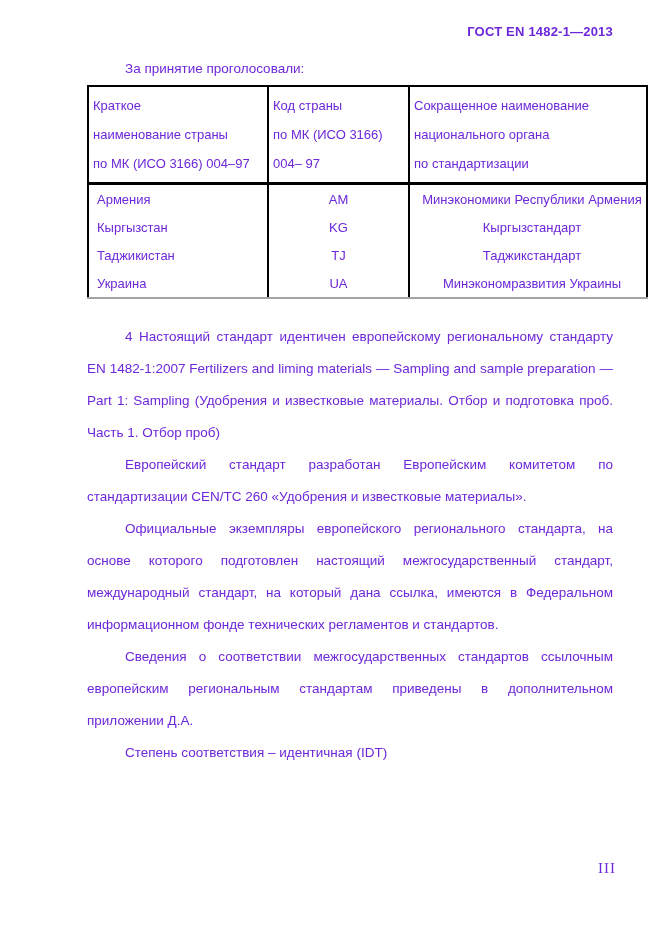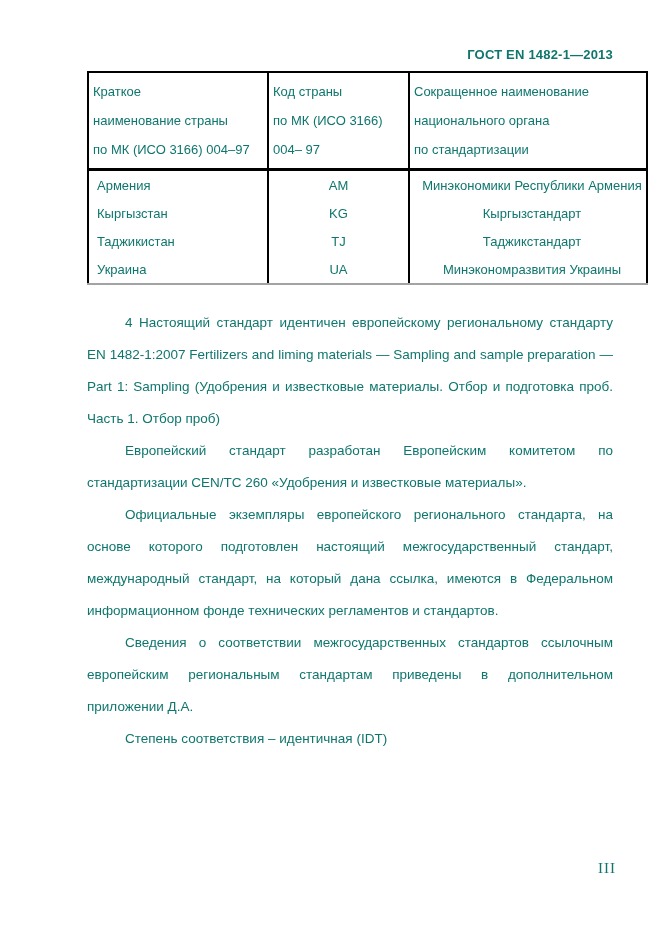--- a/index.html
+++ b/index.html
@@ -5,25 +5,25 @@
   html, body {
     margin: 0;
     padding: 0;
     background: #ffffff;
   }
   .page {
     position: relative;
     width: 662px;
     height: 935px;
     background: #ffffff;
-    color: #0f766e;
+    color: #6d28d9;
     font-family: "Liberation Sans", sans-serif;
     overflow: hidden;
     box-sizing: border-box;
-    padding-top: 47px;
+    padding-top: 24px;
   }
   .doc-header {
     margin: 0 49px 0 87px;
     text-align: right;
     font-weight: bold;
     font-size: 13px;
     letter-spacing: 0.2px;
   }
   .intro-line {
     margin: 22px 49px 0 125px;
@@ -87,20 +87,21 @@
     letter-spacing: 1px;
   }
 </style>
 </head>
 <body>
 
 <div class="page">
 
   <div class="doc-header">ГОСТ EN 1482-1—2013</div>
 
+  <div class="intro-line">За принятие проголосовали:</div>
 
   <table class="vote-table">
     <colgroup>
       <col class="c1">
         <col class="c2">
         <col class="c3">
     </colgroup>
     <thead>
       <tr>
         <th>

